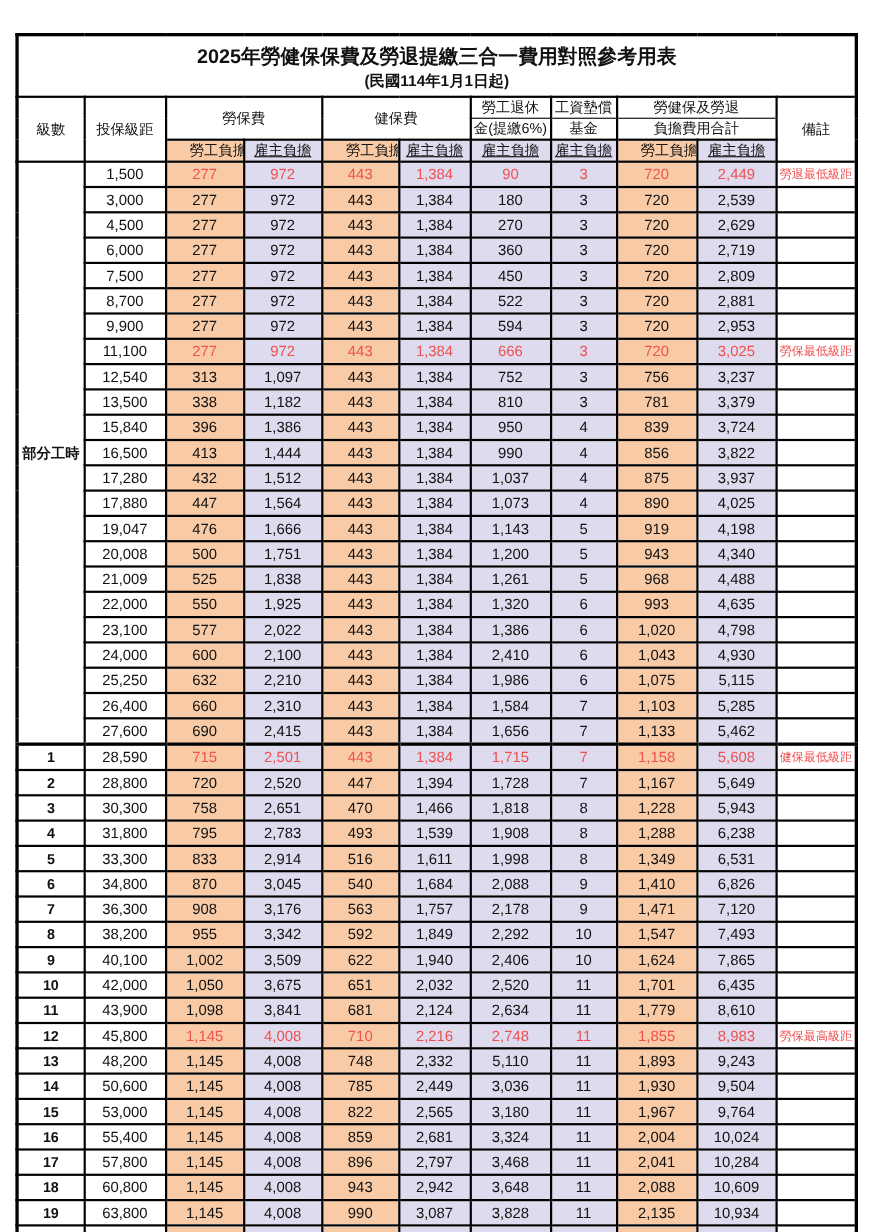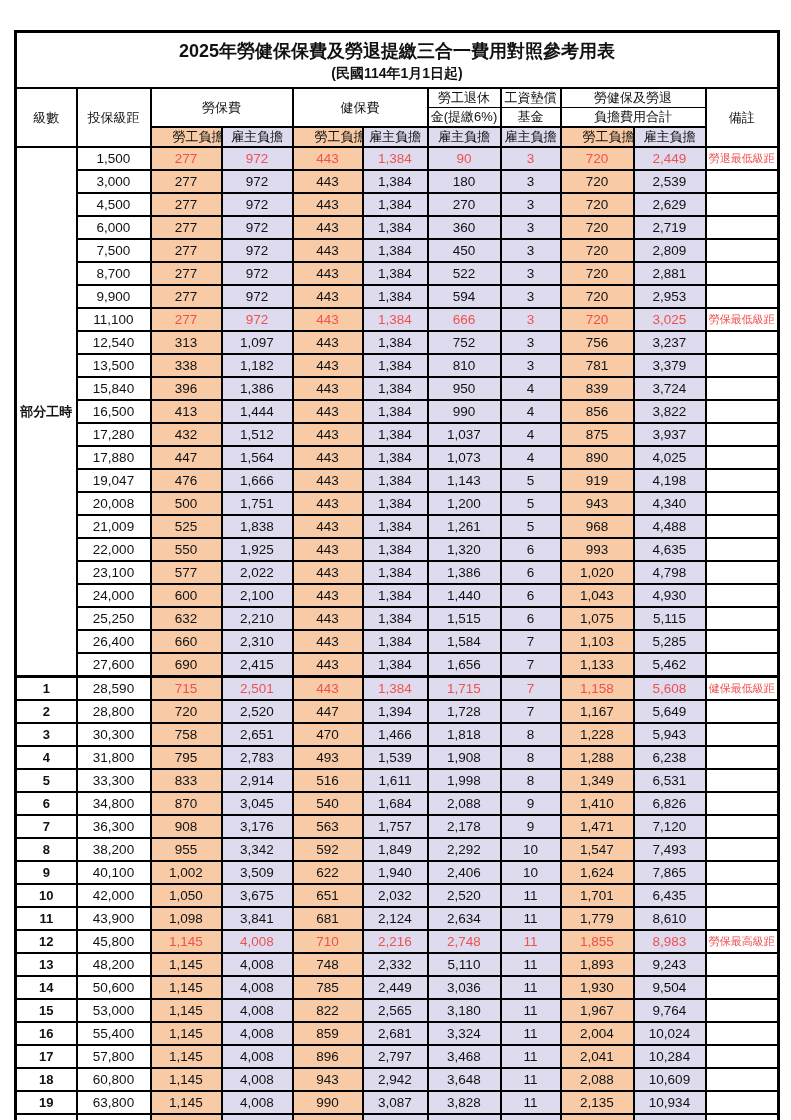--- a/index.html
+++ b/index.html
@@ -20,21 +20,21 @@
   .title-cell{height:54px;background:#fff;}
   .t1{font-size:18px;font-weight:bold;line-height:1.55;}
   .t2{font-size:14px;font-weight:bold;line-height:1.1;}
   thead th{font-size:13px;font-weight:400;background:#fff;}
   .hA{height:19px;}
   .hB{height:19px;}
   .hC{height:18px;}
   .thinb{border-bottom-width:1px;}
   .thint{border-top-width:1px;}
   .fill-emp{background:var(--emp);padding-left:21px;}
-  .fill-er{background:var(--er);}
+  .fill-er{background:var(--er);text-decoration:underline;}
   tbody td{height:21px;font-size:13.5px;}
   .c-lvl{background:#fff;font-size:13px;font-weight:bold;}
   .c-group{font-size:13px;letter-spacing:0;}
   .c-sal{background:#fff;margin-top:16px;}
   .c-emp{background:var(--emp);}
   .c-er{background:var(--er);}
   .c-note{font-size:11px;color:var(--red);background:#fff;margin-left:16px;}
   td.red{color:var(--red);}
   tr.thick-top td{border-top-width:3px;}
 </style>
@@ -318,33 +318,33 @@
           <td class="c-emp">1,020</td>
           <td class="c-er">4,798</td>
           <td class="c-note"></td>
         </tr>
         <tr>
           <td class="c-sal">24,000</td>
           <td class="c-emp">600</td>
           <td class="c-er">2,100</td>
           <td class="c-emp">443</td>
           <td class="c-er">1,384</td>
-          <td class="c-er">1,440</td>
+          <td class="c-er">2,410</td>
           <td class="c-er">6</td>
           <td class="c-emp">1,043</td>
           <td class="c-er">4,930</td>
           <td class="c-note"></td>
         </tr>
         <tr>
           <td class="c-sal">25,250</td>
           <td class="c-emp">632</td>
           <td class="c-er">2,210</td>
           <td class="c-emp">443</td>
           <td class="c-er">1,384</td>
-          <td class="c-er">1,515</td>
+          <td class="c-er">1,986</td>
           <td class="c-er">6</td>
           <td class="c-emp">1,075</td>
           <td class="c-er">5,115</td>
           <td class="c-note"></td>
         </tr>
         <tr>
           <td class="c-sal">26,400</td>
           <td class="c-emp">660</td>
           <td class="c-er">2,310</td>
           <td class="c-emp">443</td>

